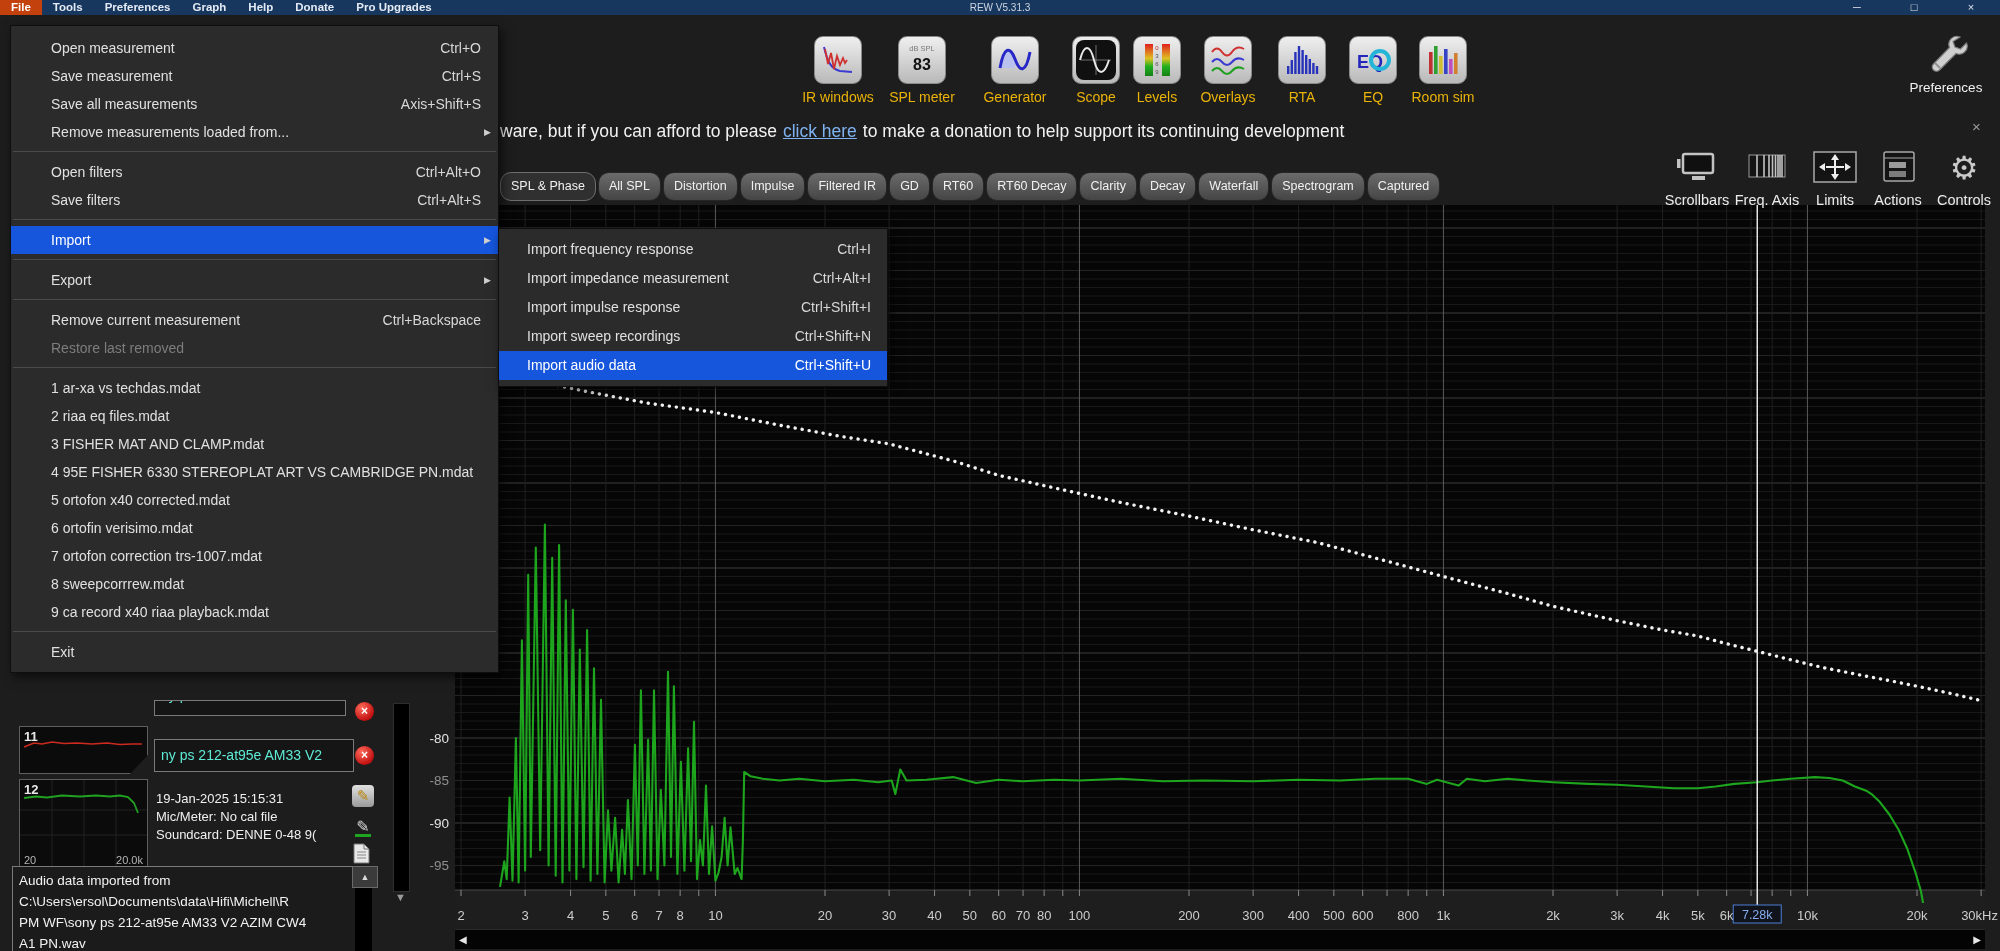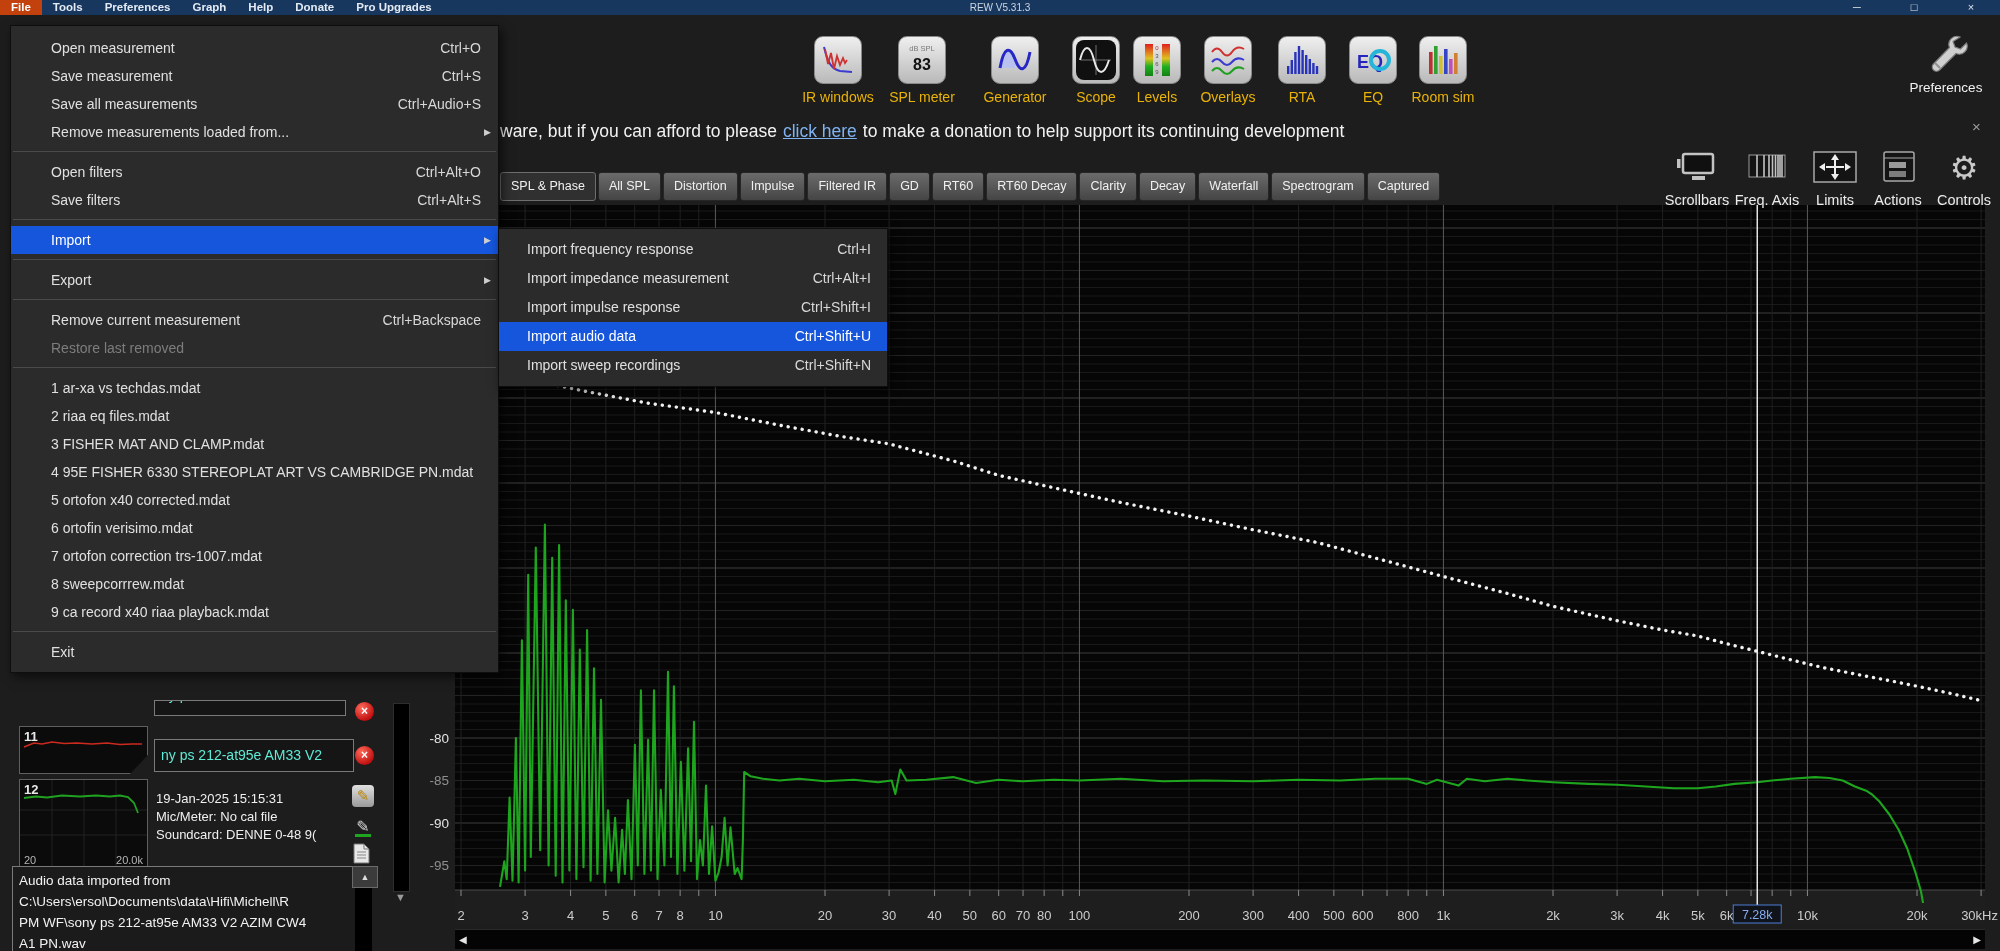--- a/index.html
+++ b/index.html
@@ -20,21 +20,21 @@
   .toolbtn .ic{width:46px;height:46px;margin:0 auto;border-radius:9px;background:linear-gradient(#efefef,#b9b9b9);border:1px solid #8a8a8a;display:flex;align-items:center;justify-content:center;overflow:hidden;}
   .toolbtn .lbl{margin-top:5px;color:#eab308;font-size:14px;}
   .prefs{position:absolute;top:30px;left:1898px;width:96px;text-align:center;z-index:5;}
   .prefs .lbl{margin-top:2px;color:#f2f2f2;font-size:13.5px;}
   
   .banner{position:absolute;left:500px;top:117px;height:28px;line-height:28px;color:#f2f2f2;font-size:17.5px;white-space:nowrap;z-index:5;}
   .banner a{color:#7fb2f0;text-decoration:underline;margin:0 6px;}
   .banner-x{position:absolute;left:1972px;top:118px;color:#9a9a9a;font-size:15px;z-index:5;}
   
   .tabs{position:absolute;left:500px;top:172px;display:flex;gap:2px;z-index:5;}
-  .tab{height:27px;line-height:27px;padding:0 10px;font-size:12.5px;color:#f1f1f1;background:linear-gradient(#6b6b6b,#454545);border:1px solid #262626;border-radius:3px;white-space:nowrap;}
+  .tab{height:27px;line-height:27px;padding:0 10px;font-size:12.5px;color:#f1f1f1;background:linear-gradient(#6b6b6b,#454545);border:1px solid #262626;border-radius:11px;white-space:nowrap;}
   .tab.sel{background:#303030;border:1px solid #6e6e6e;}
   
   .gctrl{position:absolute;top:146px;width:76px;text-align:center;z-index:5;}
   .gctrl .gic{height:44px;display:flex;align-items:center;justify-content:center;}
   .gctrl .lbl{color:#ececec;font-size:14.5px;margin-top:2px;}
   .gear{font-size:32px;color:#c9c9c9;line-height:38px;}
   
   .menu-panel{position:absolute;background:#2b2b2b;border:1px solid #0e0e0e;box-shadow:3px 4px 10px rgba(0,0,0,.6);z-index:50;}
   #file-menu{left:10px;top:25px;width:487px;padding:8px 0 6px 0;}
   #import-sub{left:498px;top:228px;width:388px;padding:6px 0;z-index:55;}
@@ -560,21 +560,21 @@
     <div class="m-row">
       <span>Open measurement</span>
       <span class="sc">Ctrl+O</span>
     </div>
     <div class="m-row">
       <span>Save measurement</span>
       <span class="sc">Ctrl+S</span>
     </div>
     <div class="m-row">
       <span>Save all measurements</span>
-      <span class="sc">Ctrl+Audio+S</span>
+      <span class="sc">Axis+Shift+S</span>
     </div>
     <div class="m-row">
       <span>Remove measurements loaded from...</span>
       <span class="arr">▶</span>
     </div>
     <div class="m-sep"></div>
     <div class="m-row">
       <span>Open filters</span>
       <span class="sc">Ctrl+Alt+O</span>
     </div>
@@ -639,21 +639,21 @@
       <span class="sc">Ctrl+I</span>
     </div>
     <div class="m-row">
       <span>Import impedance measurement</span>
       <span class="sc">Ctrl+Alt+I</span>
     </div>
     <div class="m-row">
       <span>Import impulse response</span>
       <span class="sc">Ctrl+Shift+I</span>
     </div>
+    <div class="m-row">
+      <span>Import sweep recordings</span>
+      <span class="sc">Ctrl+Shift+N</span>
+    </div>
     <div class="m-row hl">
       <span>Import audio data</span>
       <span class="sc">Ctrl+Shift+U</span>
     </div>
-    <div class="m-row">
-      <span>Import sweep recordings</span>
-      <span class="sc">Ctrl+Shift+N</span>
-    </div>
   </div>
 
 </body></html>

